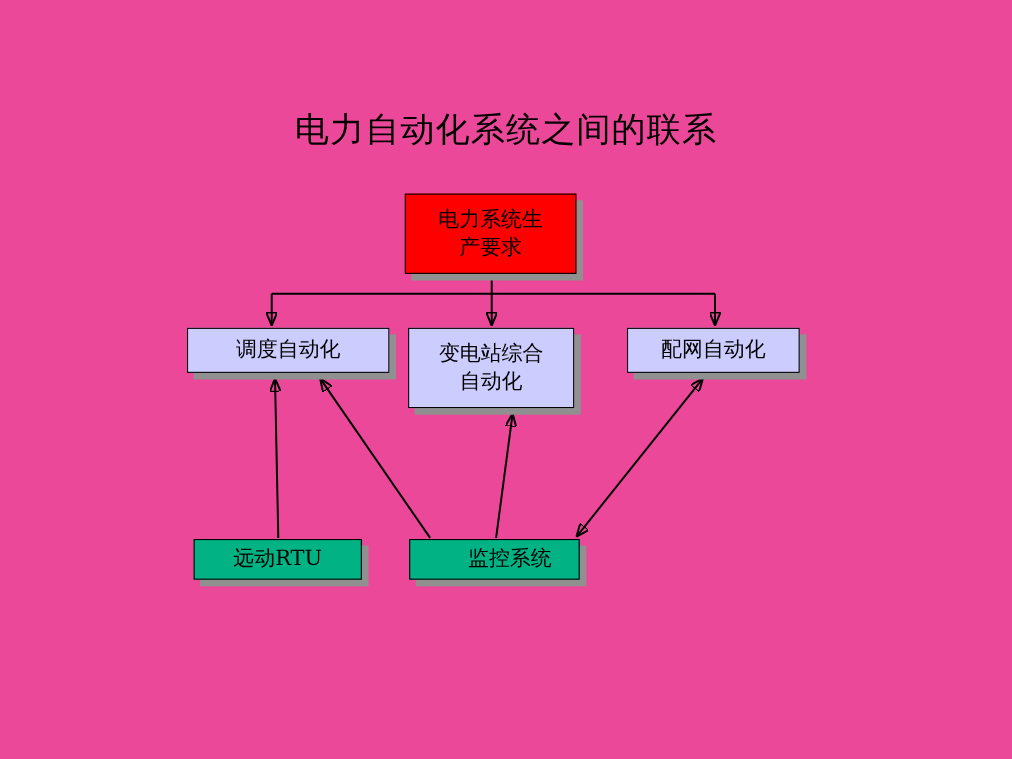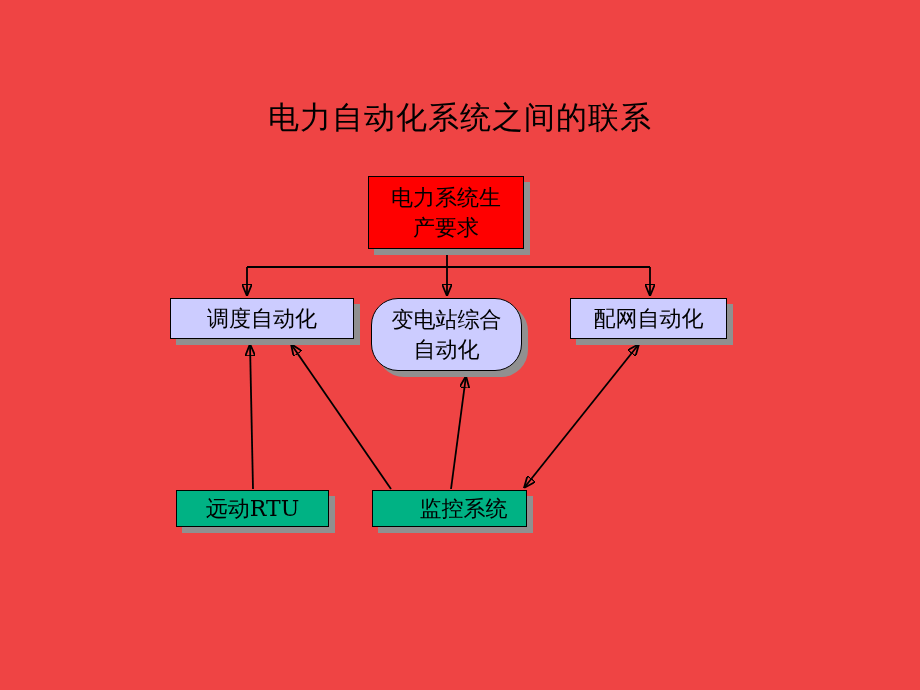--- a/index.html
+++ b/index.html
@@ -4,21 +4,21 @@
 <style>
   html, body {
     margin: 0;
     padding: 0;
     background: #ffffff;
   }
   .slide {
     position: relative;
     width: 920px;
     height: 690px;
-    background: #ef4444;
+    background: #ec4899;
     overflow: hidden;
     font-family: "DejaVu Serif", "Liberation Serif", serif;
     color: #000000;
   }
   .slide-title {
     position: absolute;
     top: 97px;
     left: 0;
     width: 100%;
     margin: 0;
@@ -29,31 +29,31 @@
   }
   .node {
     position: absolute;
     box-sizing: border-box;
     display: flex;
     align-items: center;
     justify-content: center;
     text-align: center;
     border: 1px solid #000000;
     box-shadow: 6px 6px 0 #909090;
-    font-size: 22px;
+    font-size: 19px;
     line-height: 1.35;
     white-space: pre-line;
   }
   .node-red      { background: #ff0000; }
   .node-lavender { background: #ccccff; }
   .node-green    { background: #00b284; }
 
   #node-req          { left: 368px; top: 176px; width: 156px; height: 73px; }
   #node-dispatch     { left: 170px; top: 298px; width: 184px; height: 41px; }
-  #node-substation   { left: 371px; top: 298px; width: 151px; height: 73px; border-radius: 27px; }
+  #node-substation   { left: 371px; top: 298px; width: 151px; height: 73px; }
   #node-distribution { left: 570px; top: 298px; width: 157px; height: 41px; }
   #node-rtu          { left: 176px; top: 490px; width: 153px; height: 37px; }
   #node-scada        { left: 372px; top: 490px; width: 155px; height: 37px; padding-left: 28px; }
 
   .connectors {
     position: absolute;
     left: 0;
     top: 0;
     width: 920px;
     height: 690px;

